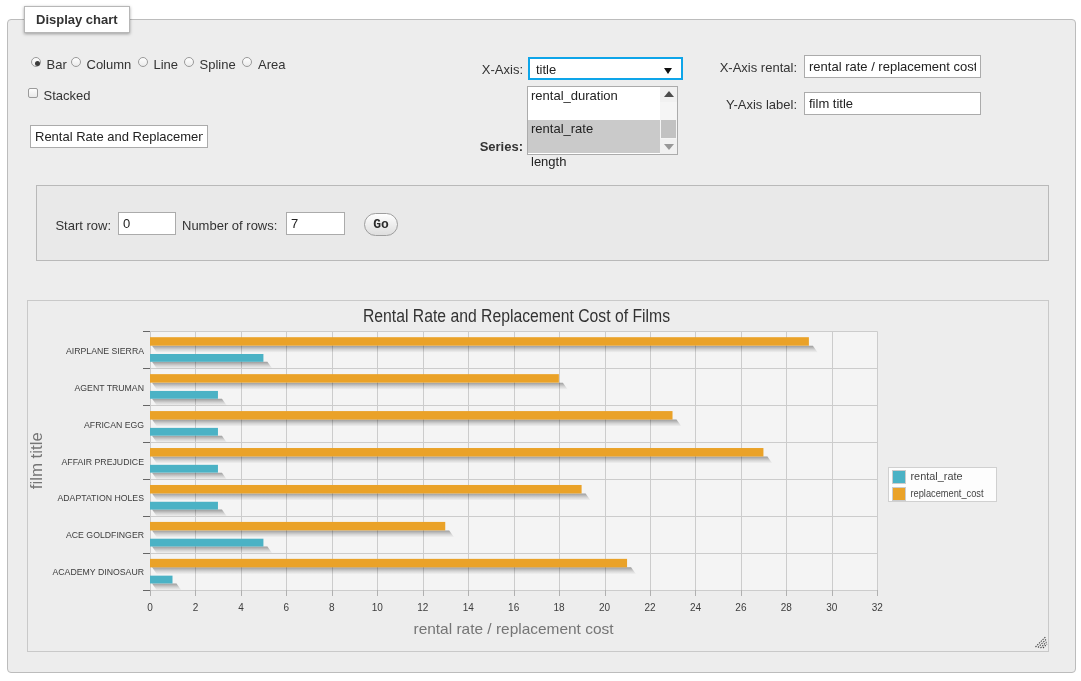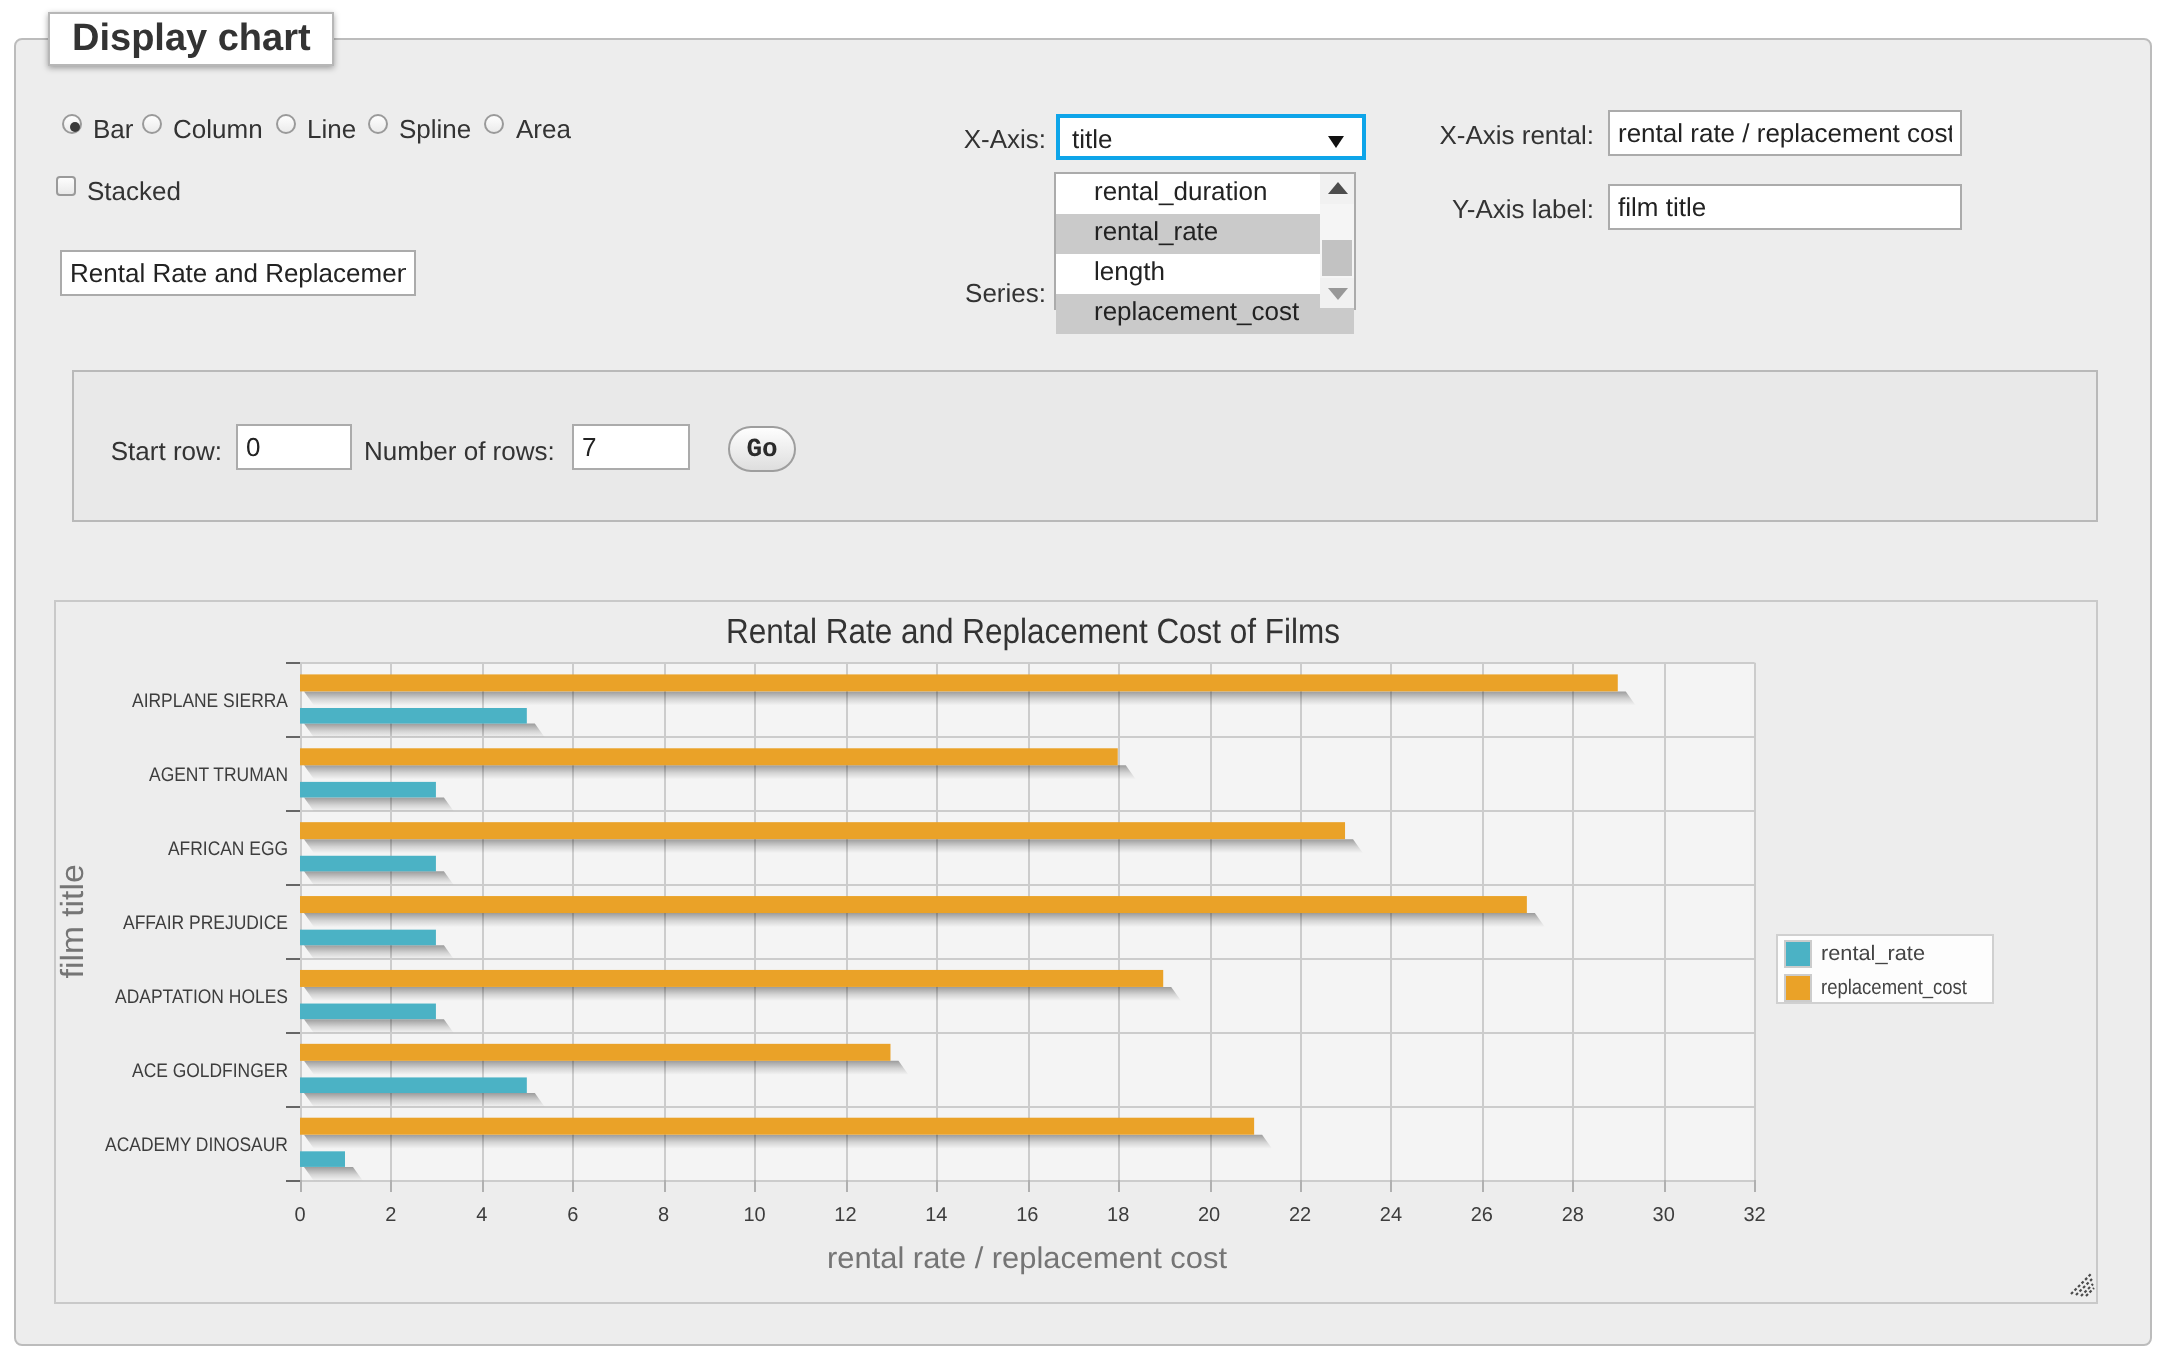--- a/index.html
+++ b/index.html
@@ -12,21 +12,21 @@
 }
 .abs { position:absolute; }
 #fieldset {
   left:7px; top:19px; width:1069px; height:654px;
   background:#ededed; border:1px solid #bcbcbc; border-radius:4px;
 }
 #legendbox {
   left:24px; top:6px; height:27px; line-height:25px;
   background:#fff; border:1px solid #b7b7b7; border-radius:0;
   box-shadow:0 1px 3px rgba(0,0,0,0.35);
-  padding:0 11px; font-weight:bold; font-size:19px; color:#333;
+  padding:0 11px; font-weight:bold; font-size:13px; color:#333;
 }
 .radio {
   width:10px; height:10px; border-radius:50%;
   border:1px solid #9a9a9a; background:linear-gradient(#fefefe,#ebebeb);
   display:inline-block;
 }
 .radio.checked::after {
   content:""; display:block; width:5px; height:5px; border-radius:50%;
   background:#3b3b3b; margin:2.5px 0 0 2.5px;
 }
@@ -48,21 +48,21 @@
 }
 #xselect .arrow {
   position:absolute; right:9px; top:9px; width:0; height:0;
   border-left:4px solid transparent; border-right:4px solid transparent;
   border-top:6px solid #111;
 }
 #listbox {
   left:527px; top:86px; width:151px; height:69px;
   background:#fff; border:1px solid #ababab;
 }
-#listbox .item { height:20px; line-height:17.2px; padding-left:19px; color:#222; }
+#listbox .item { height:33px; line-height:17.2px; padding-left:3px; color:#222; }
 #listbox .sel { background:#cacaca; }
 #lb-scroll {
   position:absolute; right:0; top:0; width:17px; height:67px; background:#f5f5f5;
 }
 .sbtn { position:absolute; left:0; width:17px; height:15px; background:#f1f1f1; }
 .sthumb { position:absolute; left:1px; top:33px; width:15px; height:18px; background:#c2c2c2; }
 .tri-up {
   position:absolute; left:3.5px; top:4px; width:0; height:0;
   border-left:5px solid transparent; border-right:5px solid transparent;
   border-bottom:6px solid #4d4d4d;
@@ -119,21 +119,21 @@
   <div id="lb-scroll">
     <div class="sbtn" style="top:0;">
         <span class="tri-up"></span>
       </div>
     <div class="sthumb"></div>
     <div class="sbtn" style="bottom:0;">
         <span class="tri-dn"></span>
       </div>
   </div>
 </div>
-<div class="abs txt" style="left:443px; top:138.5px; width:80px; text-align:right;">Series:</div>
+<div class="abs txt" style="left:443px; top:138.5px; width:80px; text-align:right;font-weight:bold;">Series:</div>
 
 <div class="abs txt" style="left:697px; top:60px; width:100px; text-align:right;">X-Axis rental:</div>
 <input class="ti" style="left: 804px; top: 55px; width: 177px;" value="rental rate / replacement cost">
 <div class="abs txt" style="left:697px; top:97px; width:100px; text-align:right;">Y-Axis label:</div>
 <input class="ti" style="left: 804px; top: 92px; width: 177px;" value="film title">
 
 <div class="abs" id="rowbox"></div>
 <div class="abs txt" style="left:46px; top:218px; width:65px; text-align:right;">Start row:</div>
 <input class="ti" style="left: 118px; top: 212px; width: 58px;" value="0">
 <div class="abs txt" style="left:182px; top:218px;">Number of rows:</div>

